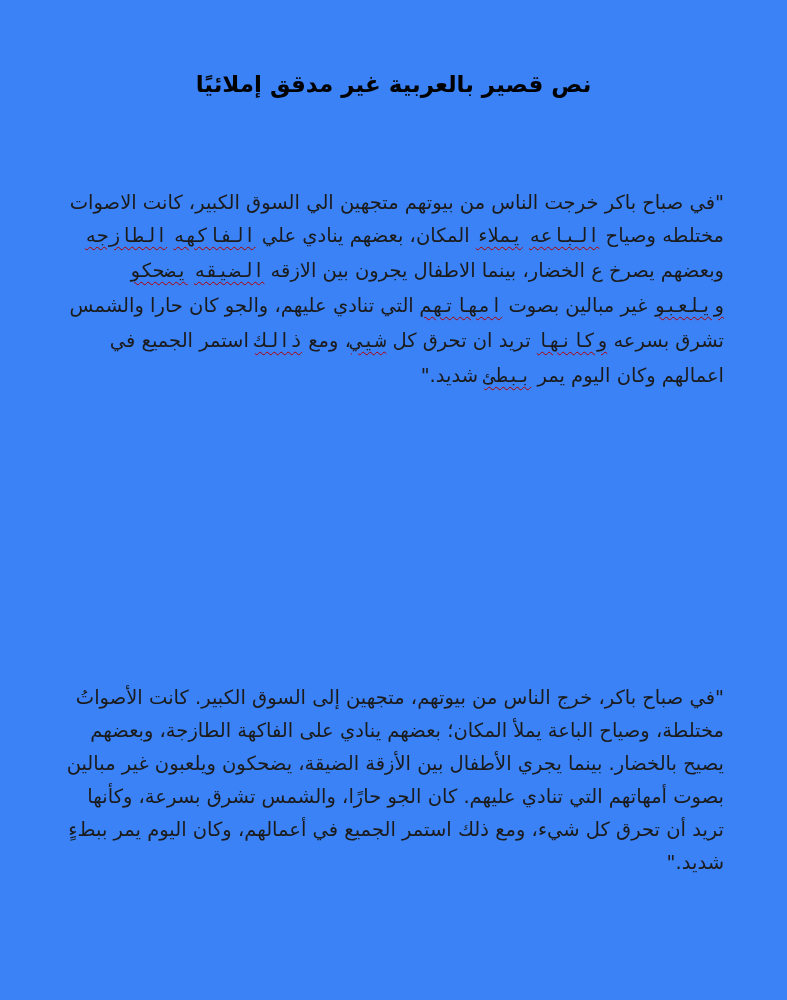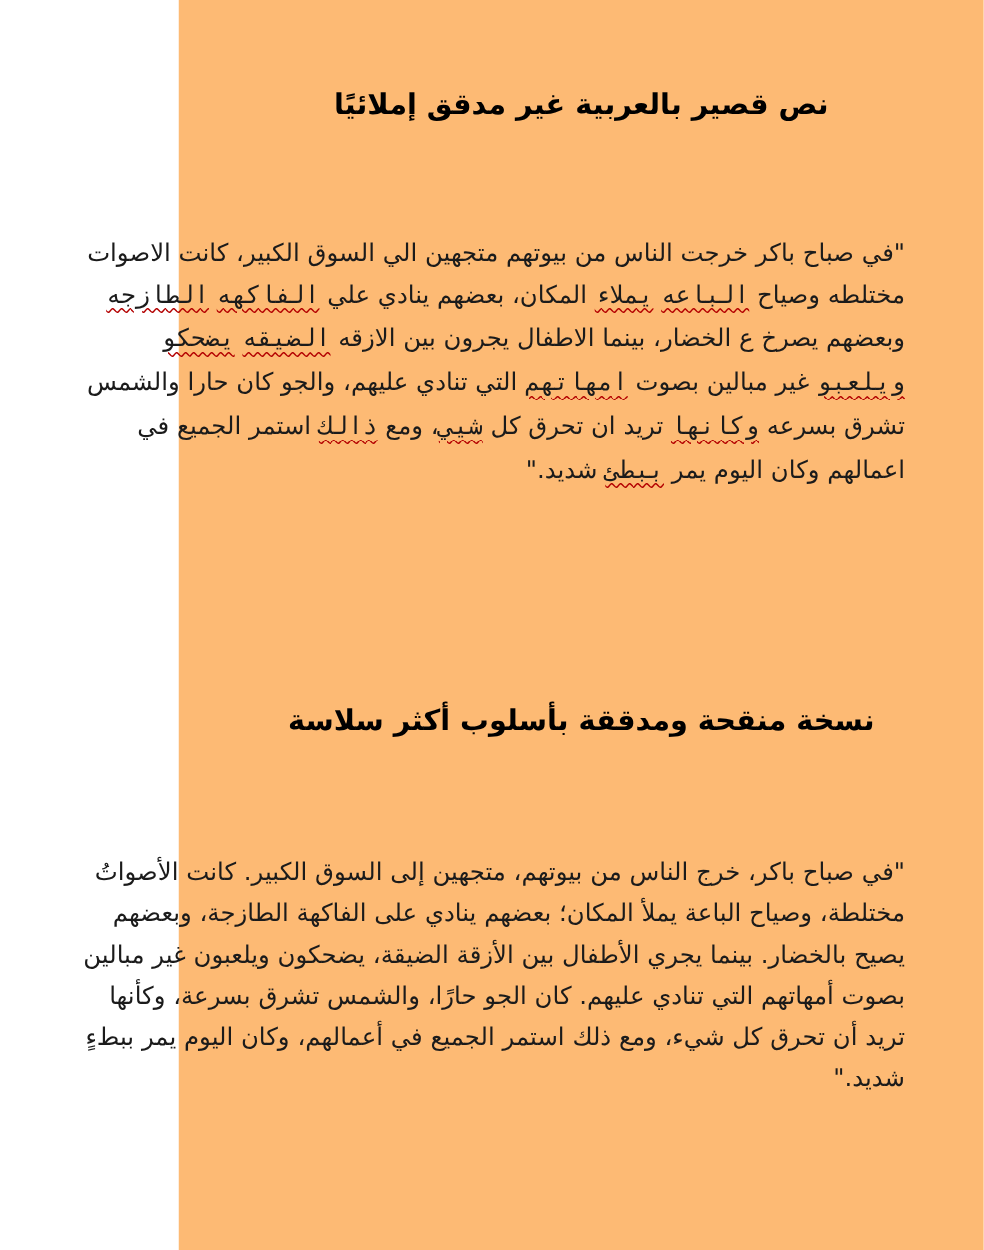--- a/index.html
+++ b/index.html
@@ -6,23 +6,23 @@
     margin: 0;
     padding: 0;
     background: #ffffff;
     width: 787px;
     height: 1000px;
     overflow: hidden;
     font-family: "DejaVu Sans", sans-serif;
   }
   .page {
     position: relative;
-    width: 644px;
+    width: 787px;
     height: 1000px;
-    background: #fdba74;
+    background: #3b82f6;
     direction: rtl;
   }
   .heading {
     position: absolute;
     left: 0;
     right: 0;
     text-align: center;
     font-size: 23px;
     font-weight: bold;
     color: #000000;
@@ -55,17 +55,16 @@
 </style>
 </head>
 <body>
 
 <div class="page">
 
   <h1 class="heading heading-1">نص قصير بالعربية غير مدقق إملائيًا</h1>
 
   <p class="para para-1"><span>"في صباح باكر خرجت الناس من بيوتهم متجهين الي السوق الكبير، كانت الاصوات مختلطه وصياح </span><span class="misspelled" style="text-decoration-color: rgb(179, 0, 0);">الباعه</span><span> </span><span class="misspelled" style="text-decoration-color: rgb(179, 0, 0);">يملاء</span><span> المكان، بعضهم ينادي علي </span><span class="misspelled" style="text-decoration-color: rgb(179, 0, 0);">الفاكهه</span><span> </span><span class="misspelled" style="text-decoration-color: rgb(179, 0, 0);">الطازجه</span><span> وبعضهم يصرخ ع الخضار، بينما الاطفال يجرون بين الازقه </span><span class="misspelled" style="text-decoration-color: rgb(179, 0, 0);">الضيقه</span><span> </span><span class="misspelled" style="text-decoration-color: rgb(179, 0, 0);">يضحكو</span><span> </span><span class="misspelled" style="text-decoration-color: rgb(179, 0, 0);">ويلعبو</span><span> غير مبالين بصوت </span><span class="misspelled" style="text-decoration-color: rgb(179, 0, 0);">امهاتهم</span><span> التي تنادي عليهم، والجو كان حارا والشمس تشرق بسرعه </span><span class="misspelled" style="text-decoration-color: rgb(179, 0, 0);">وكانها</span><span> تريد ان تحرق كل </span><span class="misspelled" style="text-decoration-color: rgb(179, 0, 0);">شيي</span><span>، ومع </span><span class="misspelled" style="text-decoration-color: rgb(179, 0, 0);">ذالك</span><span> استمر الجميع في اعمالهم وكان اليوم يمر </span><span class="misspelled" style="text-decoration-color: rgb(179, 0, 0);">ببطئ</span><span> شديد."</span></p>
 
-  <h1 class="heading heading-2">نسخة منقحة ومدققة بأسلوب أكثر سلاسة</h1>
 
   <p class="para para-2">"في صباح باكر، خرج الناس من بيوتهم، متجهين إلى السوق الكبير. كانت الأصواتُ مختلطة، وصياح الباعة يملأ المكان؛ بعضهم ينادي على الفاكهة الطازجة، وبعضهم يصيح بالخضار. بينما يجري الأطفال بين الأزقة الضيقة، يضحكون ويلعبون غير مبالين بصوت أمهاتهم التي تنادي عليهم. كان الجو حارًا، والشمس تشرق بسرعة، وكأنها تريد أن تحرق كل شيء، ومع ذلك استمر الجميع في أعمالهم، وكان اليوم يمر ببطءٍ شديد."</p>
 
 </div>
 
 </body></html>

